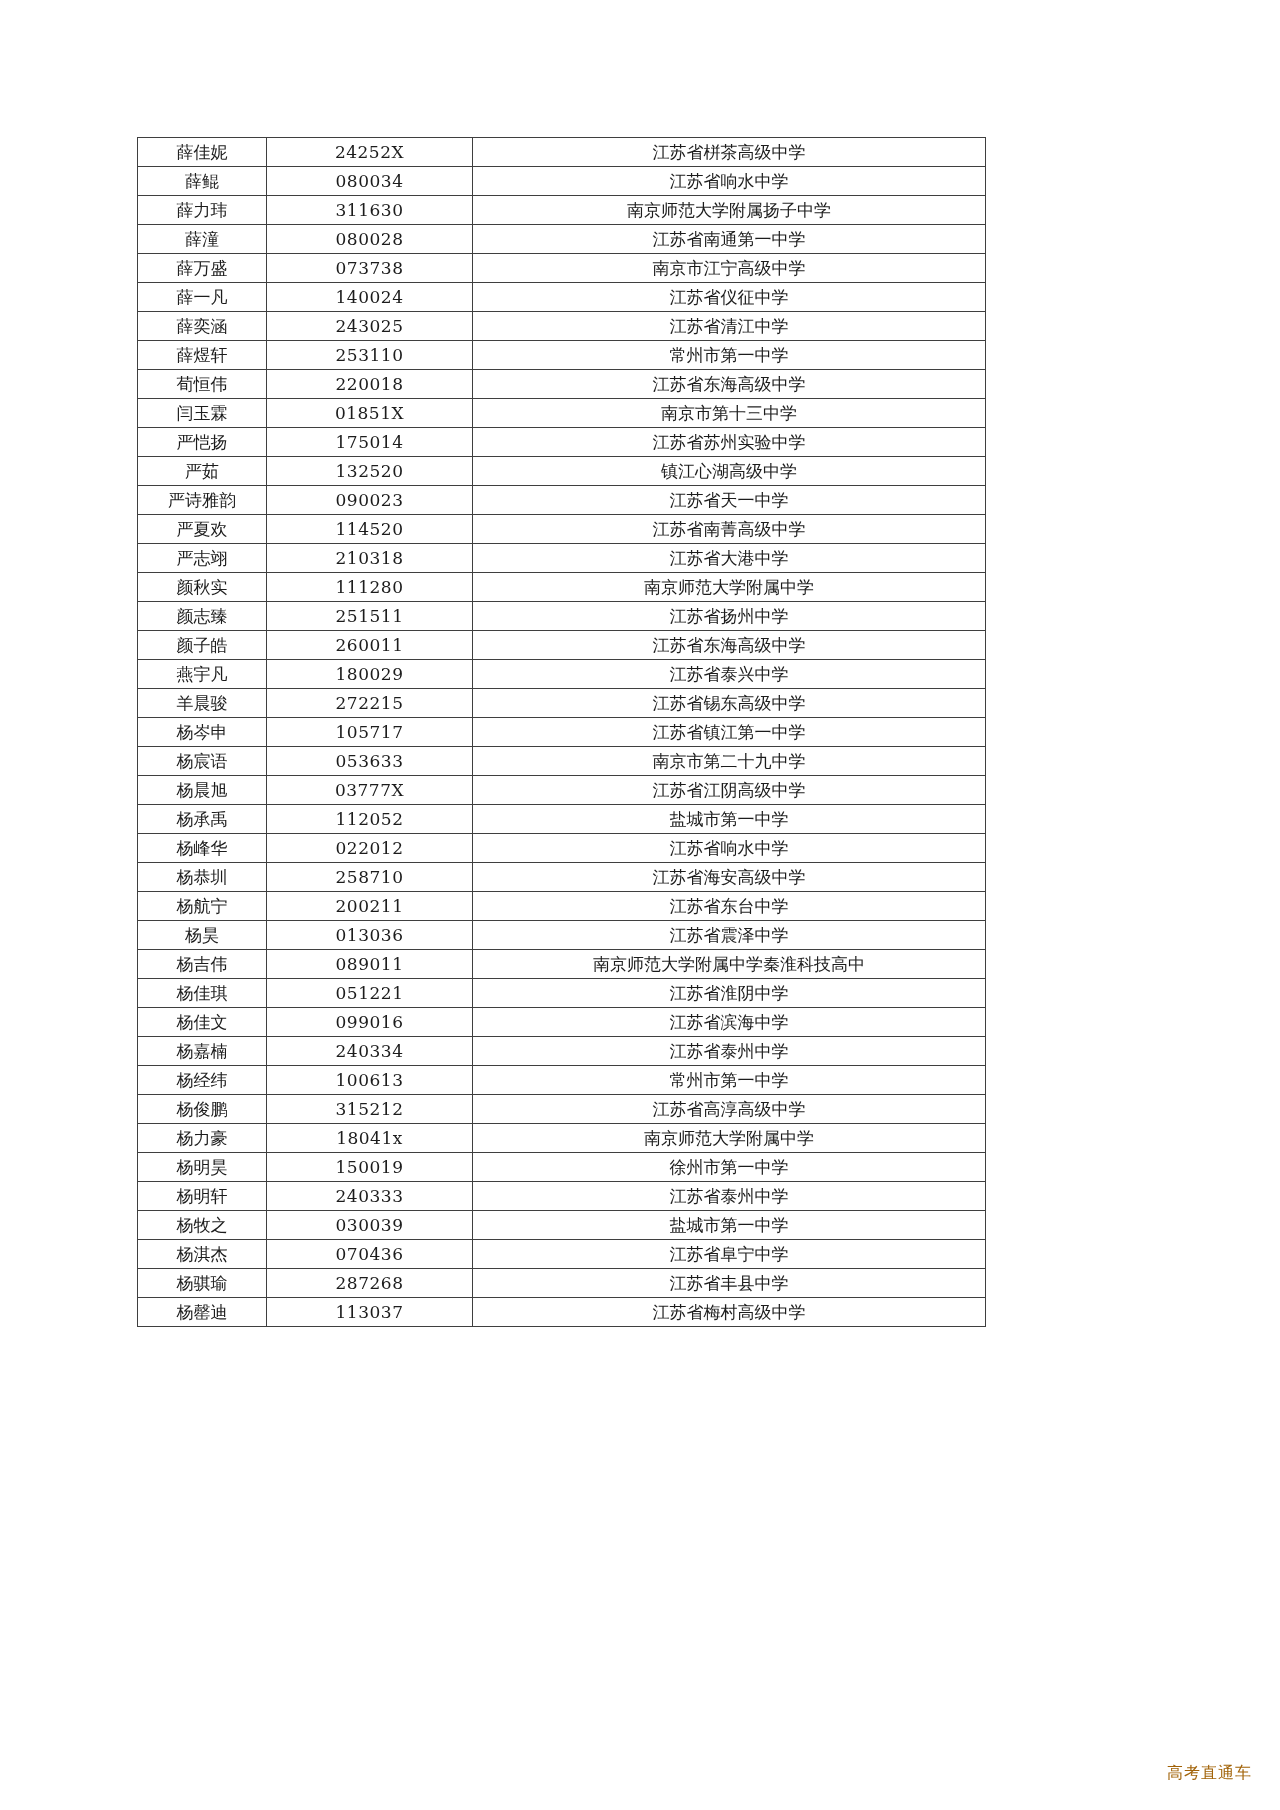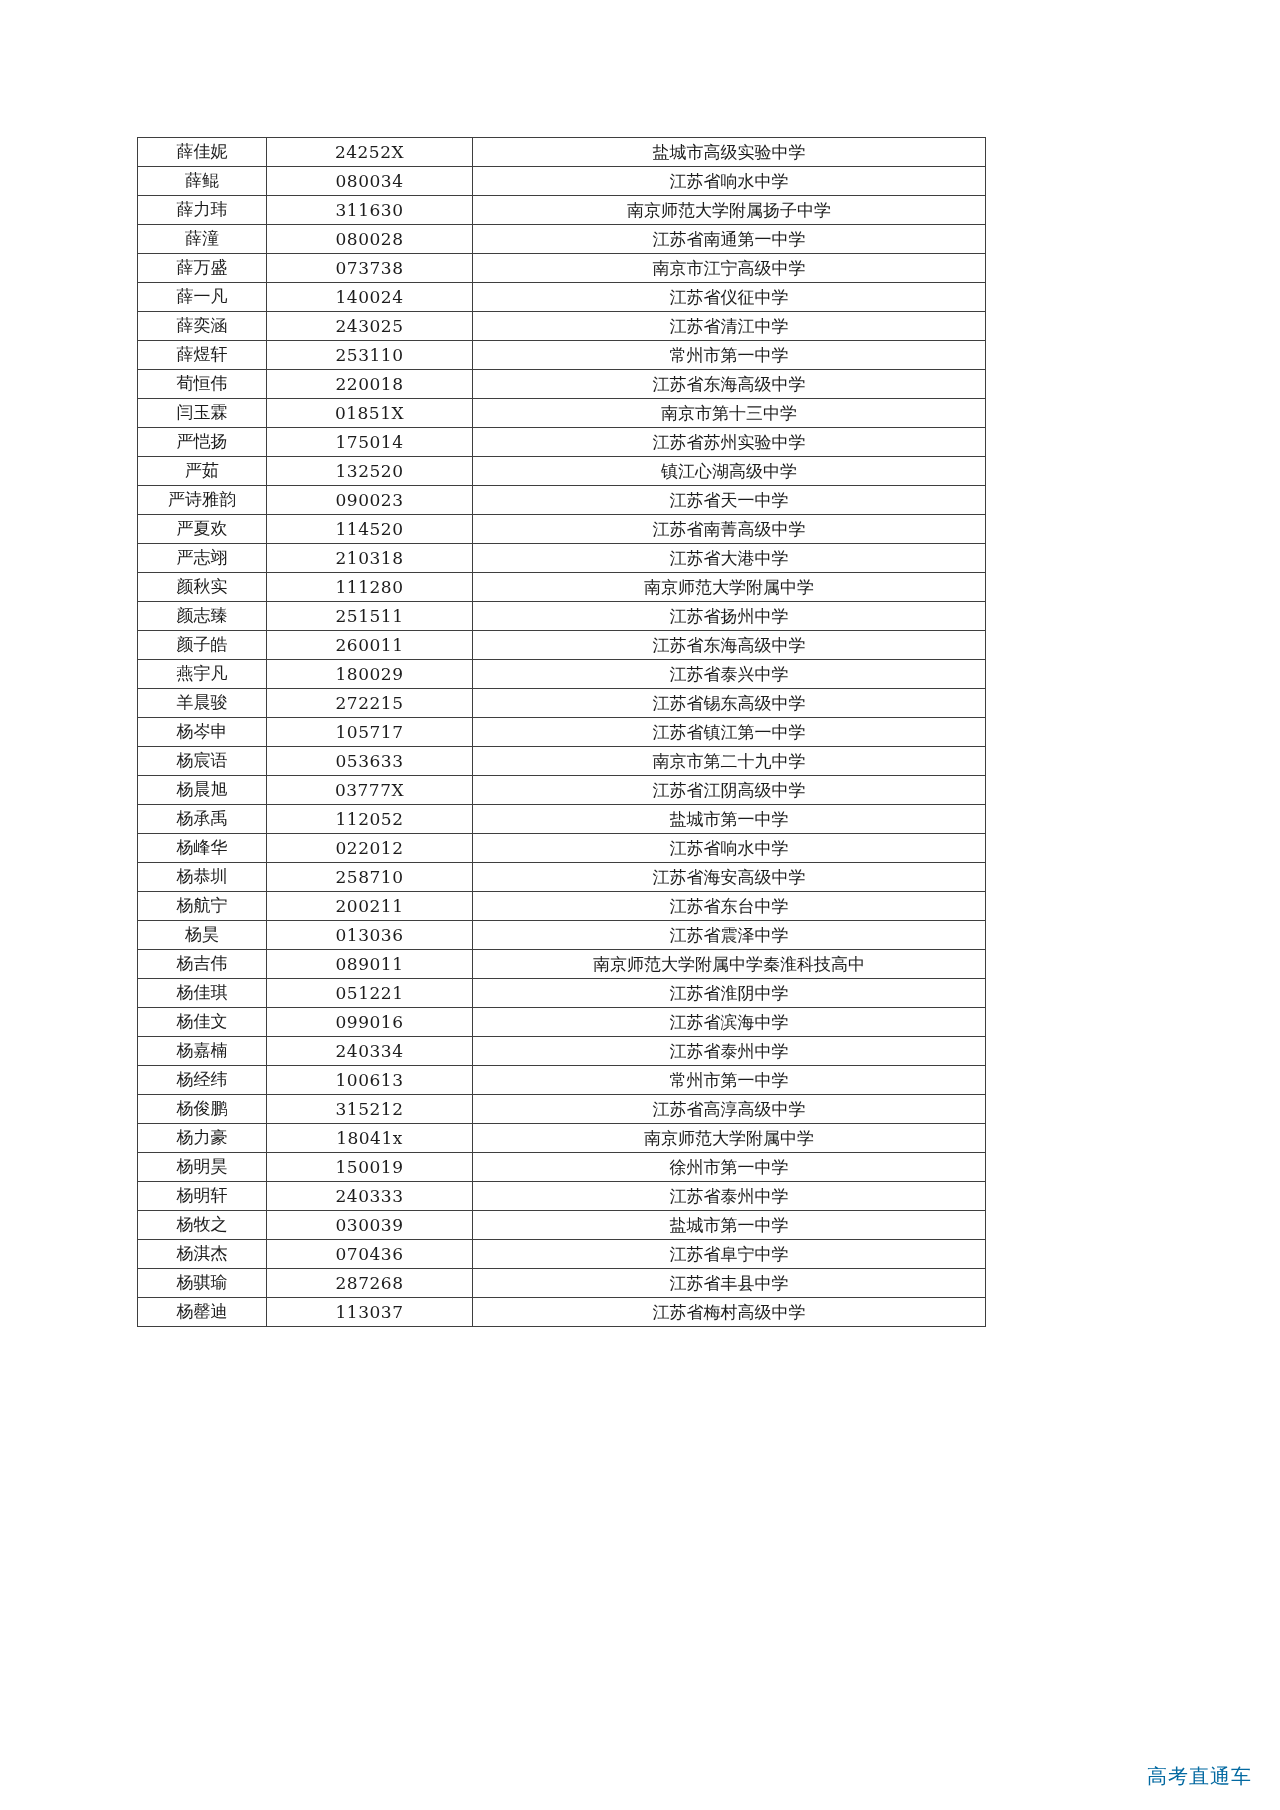--- a/index.html
+++ b/index.html
@@ -31,44 +31,44 @@
     border: 1px solid #3f3f3f;
     height: 28px;
     text-align: center;
     vertical-align: middle;
     font-size: 17px;
     line-height: 28px;
     padding: 0;
     white-space: nowrap;
     overflow: visible;
   }
-  td.col-name   { width: 128px; font-family: Liberation Serif, serif; }
+  td.col-name   { width: 128px; }
   td.col-code   { width: 205px; font-family: "DejaVu Serif", "Liberation Serif", serif; letter-spacing: 0.5px; }
   td.col-school { width: 512px; }
   .watermark {
     position: absolute;
     top: 1763px;
     right: 28px;
-    font-size: 20px;
-    color: #0369a1;
+    font-size: 16px;
+    color: #a16207;
     font-family: "DejaVu Sans", "Liberation Sans", sans-serif;
     letter-spacing: 1px;
   }
 </style>
 </head>
 <body>
 
 <div class="page">
 
   <table class="roster">
     <tbody>
         <tr>
     <td class="col-name">薛佳妮</td>
     <td class="col-code">24252X</td>
-    <td class="col-school">盐城市高级实验中学</td>
+    <td class="col-school">江苏省栟茶高级中学</td>
   </tr>
         <tr>
     <td class="col-name">薛鲲</td>
     <td class="col-code">080034</td>
     <td class="col-school">江苏省响水中学</td>
   </tr>
         <tr>
     <td class="col-name">薛力玮</td>
     <td class="col-code">311630</td>
     <td class="col-school">南京师范大学附属扬子中学</td>

